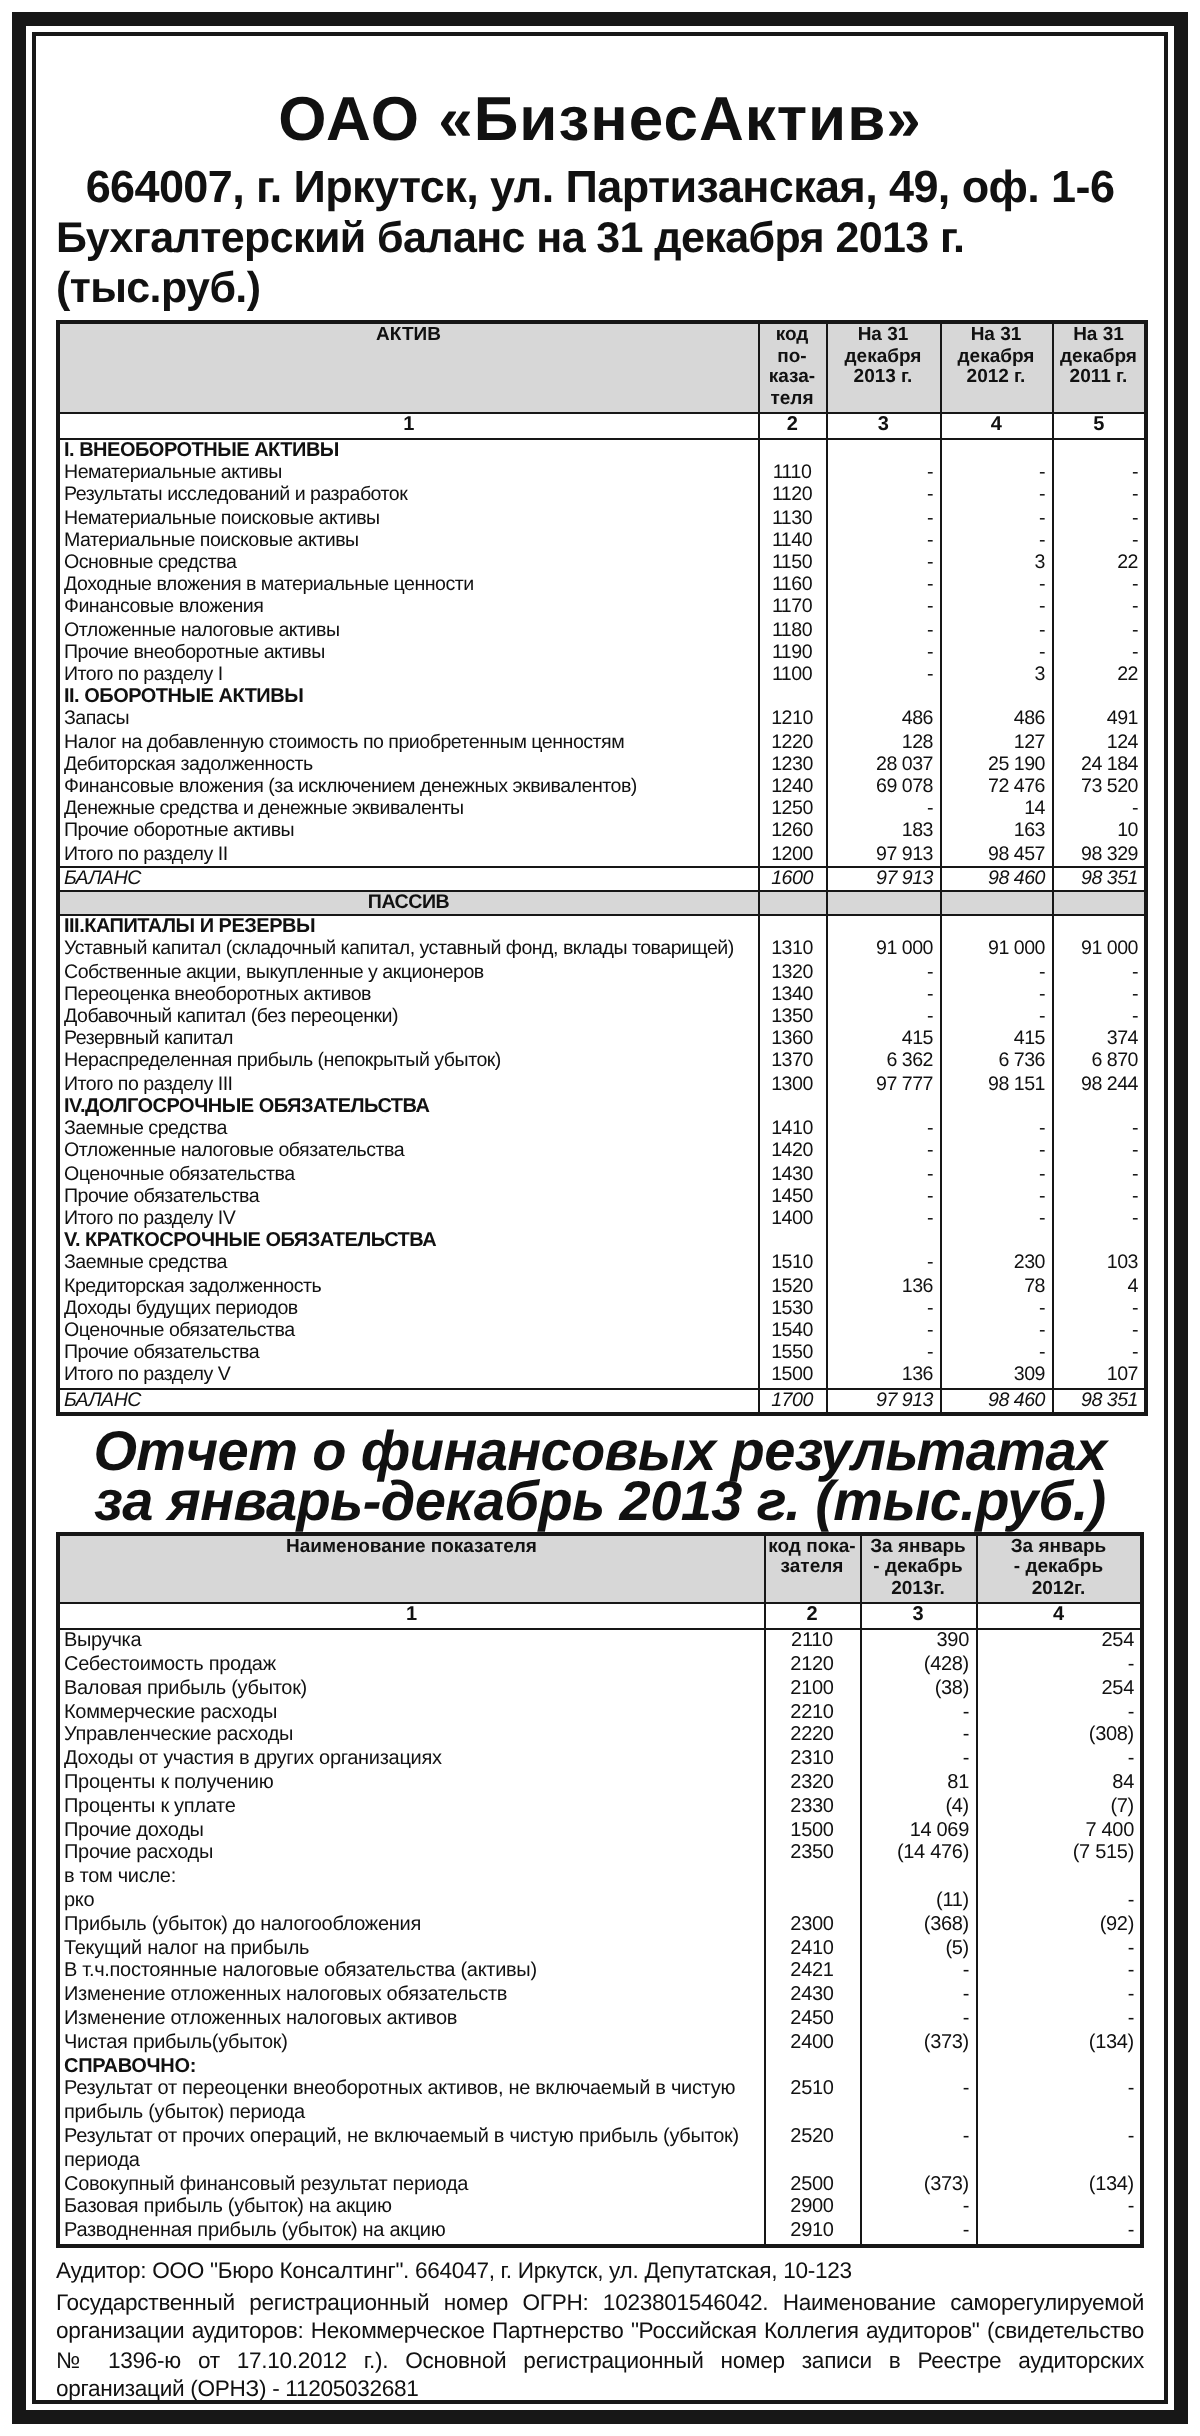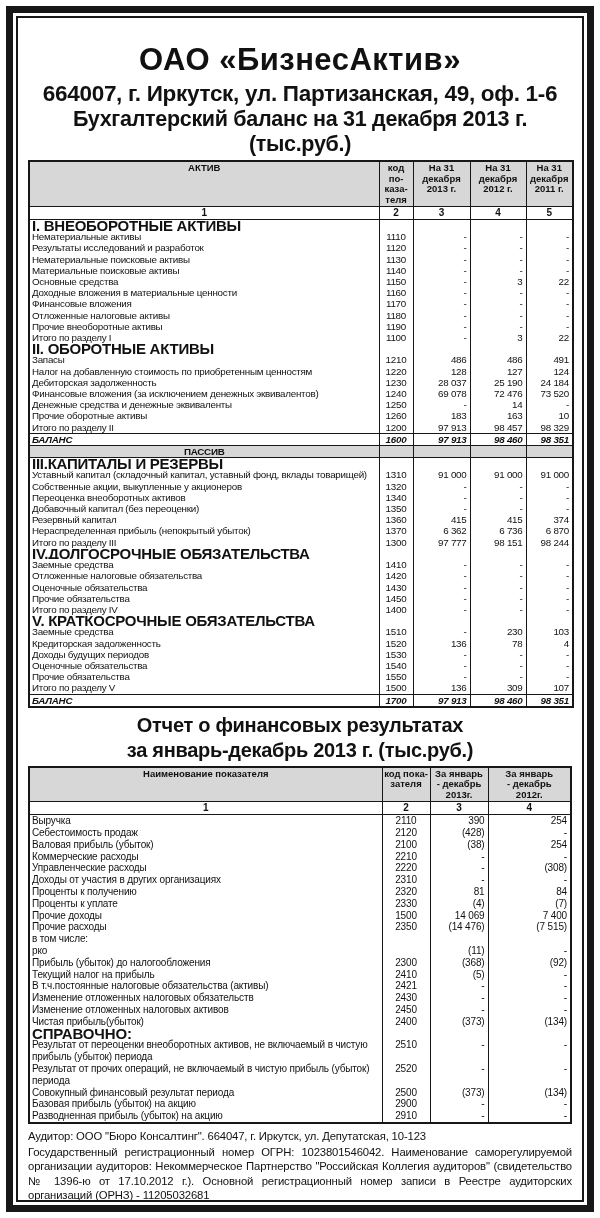--- a/index.html
+++ b/index.html
@@ -4,47 +4,47 @@
 <style>
   * { box-sizing: border-box; margin: 0; padding: 0; }
   html,body { background:#ffffff; }
   body { font-family:"Liberation Sans","DejaVu Sans",sans-serif; color:#111; }
   .page { position:relative; width:600px; height:1218px; background:#fff; overflow:hidden; }
   .frame-outer { position:absolute; left:6px; top:6px; right:6px; bottom:6px; border:7px solid #171717; }
   .frame-inner { position:absolute; left:16px; top:16px; right:16px; bottom:16px; border:2px solid #171717; padding:6px 10px 0 10px; overflow:hidden; }
 
   .company { font-size:31px; font-weight:700; text-align:center; letter-spacing:0.5px; margin:18px 0 3px 0; }
   .addr    { font-size:22.5px; font-weight:700; text-align:center; letter-spacing:-0.3px; }
-  .doc-title { font-size:21.5px; font-weight:700; text-align:center; letter-spacing:-0.3px; margin-bottom:3px; }
+  .doc-title { font-size:21.5px; font-weight:700; text-align:left; letter-spacing:-0.3px; margin-bottom:3px; }
 
   table { width:100%; border-collapse:collapse; table-layout:fixed; border:2px solid #171717; }
   th, td { border-left:1.5px solid #171717; vertical-align:top; overflow:hidden; }
   th:first-child, td:first-child { border-left:none; }
 
   thead th { background:#d7d7d7; font-weight:700; font-size:9.5px; line-height:10.5px;
              text-align:center; white-space:pre-line; border-bottom:1.5px solid #171717; padding:1px 0; }
   tr.nums td { text-align:center; font-weight:700; font-size:10px; line-height:12px;
                border-bottom:1.5px solid #171717; }
 
   .t1 td { font-size:9.8px; line-height:11.2px; letter-spacing:-0.25px; }
   .t2 td { font-size:10px; line-height:11.8px; letter-spacing:-0.15px; }
 
   td.label { text-align:left; padding:0 2px; white-space:nowrap; }
   td.code  { text-align:center; }
   td.val   { text-align:right; padding-right:3px; }
 
-  tr.row-section td.label { font-weight:700; white-space:nowrap; font-size:15px;text-decoration:underline; }
+  tr.row-section td.label { font-weight:700; white-space:nowrap; font-size:10px; }
   tr.row-italic td { }
-  tr.row-total td { font-style:italic; font-weight:700; border-top:1.5px solid #171717; }
+  tr.row-total td { font-style:italic; font-weight:400; border-top:1.5px solid #171717; }
   tr.row-divider td { background:#d7d7d7; border-top:1px solid #171717; border-bottom:1px solid #171717;margin-top:48px; }
   tr.row-divider td.label { text-align:center; font-weight:700; }
   tr.row-wrap td.label { white-space:normal; }
 
-  .title2 { font-size:20px; font-weight:700; text-align:center; letter-spacing:-0.3px;
-            line-height:25px; margin:5px 0 3px 0; }
+  .title2 { font-size:28px; font-weight:700; text-align:center; letter-spacing:-0.3px;
+            line-height:25px; margin:5px 0 3px 0;font-style:italic; }
 
   .footer { margin-top:5px; }
   .footer p { font-size:11.3px; line-height:14.6px; letter-spacing:-0.15px; margin:0 0 1px 0; }
   .footer p.just { text-align:justify; }
 </style>
 </head>
 <body>
 
 <div class="page">
   <div class="frame-outer"></div>

